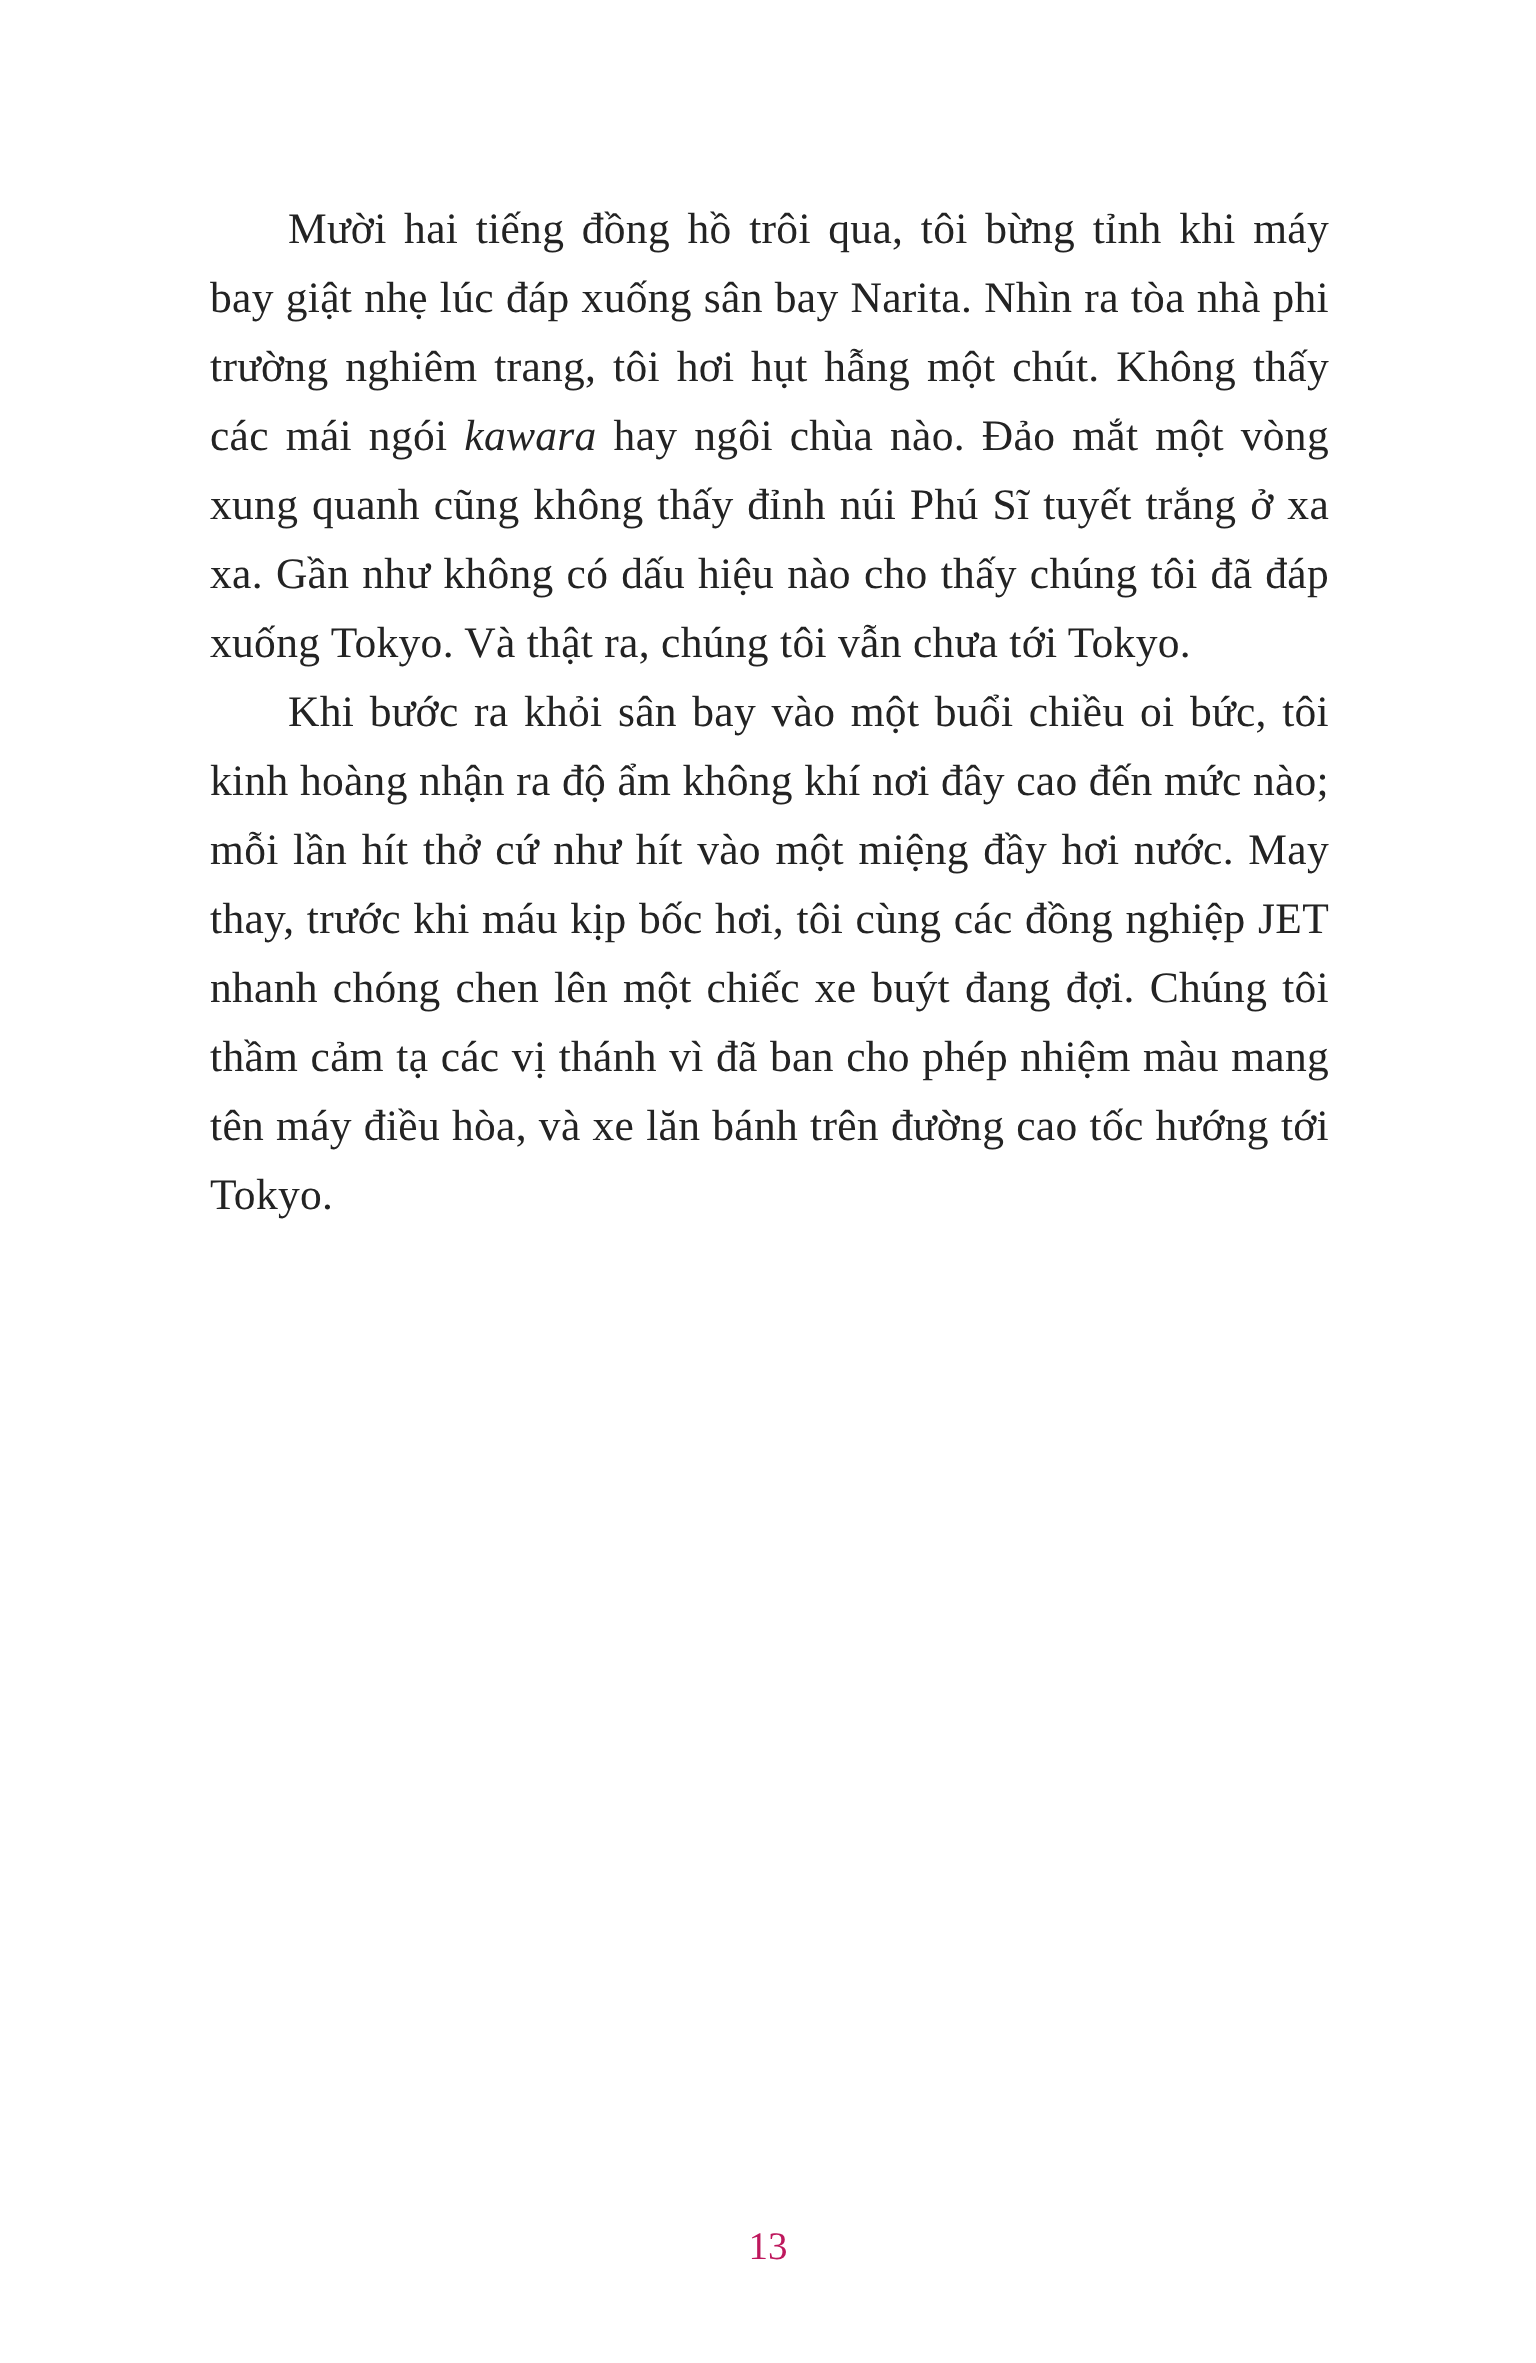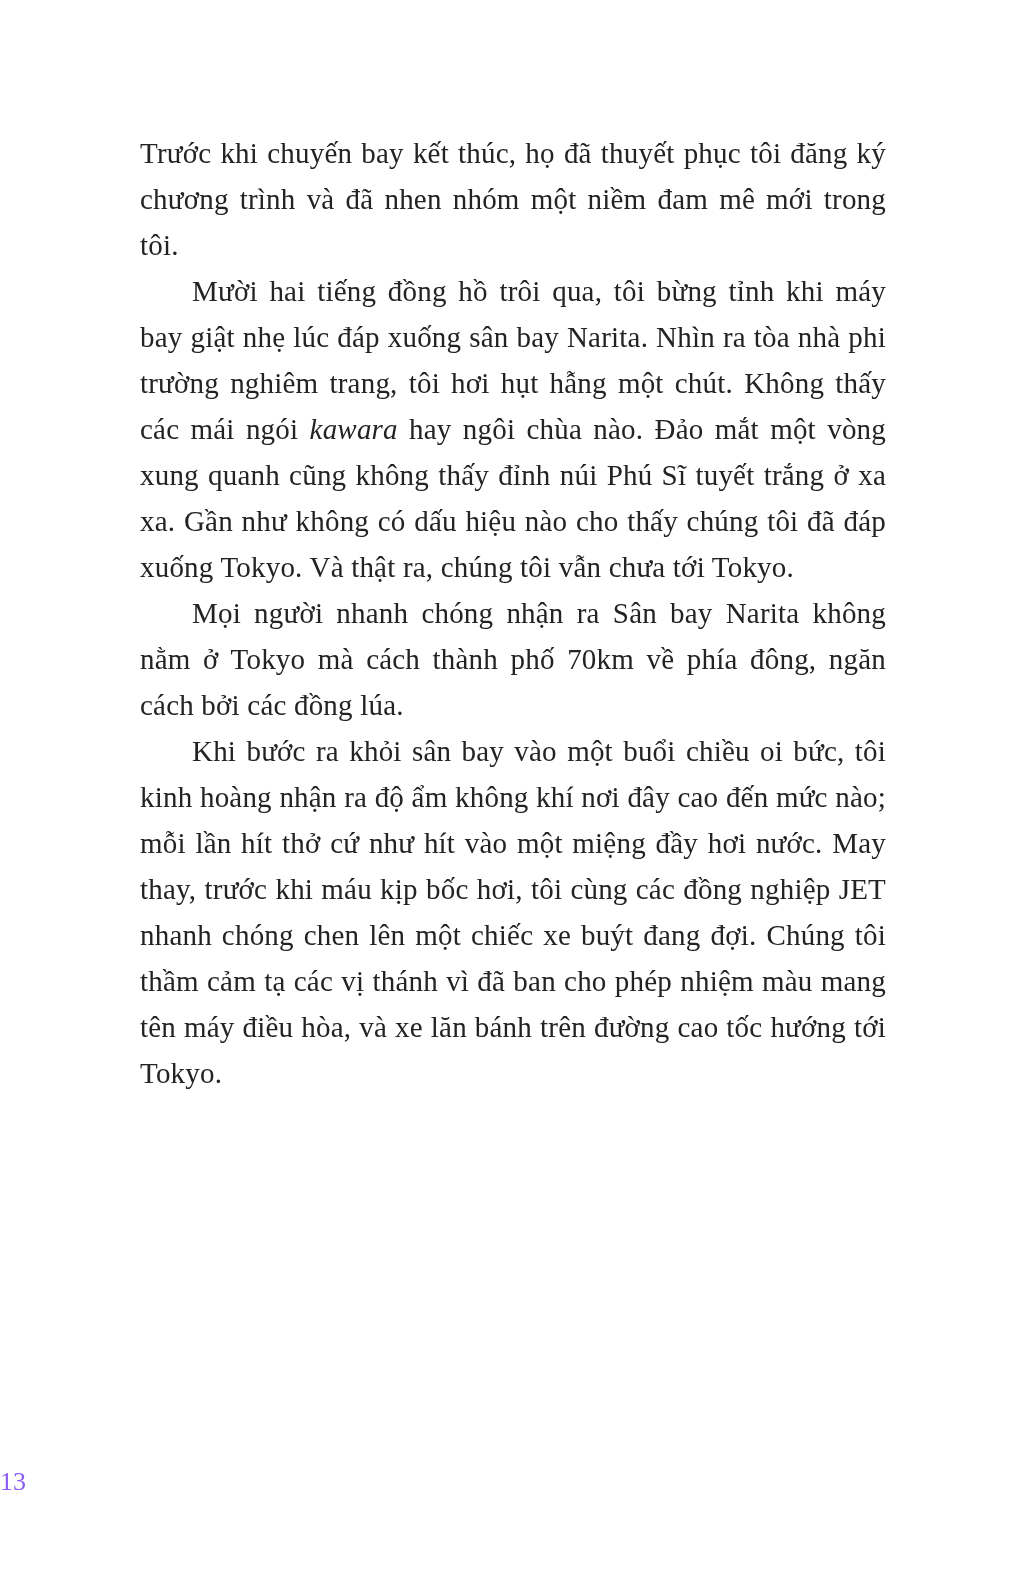--- a/index.html
+++ b/index.html
@@ -38,29 +38,28 @@
   .para.first {
     text-indent: 0;
   }
   .foreign {
     font-style: italic;
   }
   .page-number {
     position: absolute;
     left: 0;
     right: 0;
-    bottom: 78px;
+    bottom: 62px;
+    text-align: center;
     font-size: 26px;
-    color: #8b5cf6;
+    color: #be185d;
   }
 </style>
 </head>
 <body>
 
 <main class="book-page">
   <section class="text-block">
-    <p class="para first">Trước khi chuyến bay kết thúc, họ đã thuyết phục tôi đăng ký chương trình và đã nhen nhóm một niềm đam mê mới trong tôi.</p>
     <p class="para"><span>Mười hai tiếng đồng hồ trôi qua, tôi bừng tỉnh khi máy bay giật nhẹ lúc đáp xuống sân bay Narita. Nhìn ra tòa nhà phi trường nghiêm trang, tôi hơi hụt hẫng một chút. Không thấy các mái ngói </span><em class="foreign">kawara</em><span> hay ngôi chùa nào. Đảo mắt một vòng xung quanh cũng không thấy đỉnh núi Phú Sĩ tuyết trắng ở xa xa. Gần như không có dấu hiệu nào cho thấy chúng tôi đã đáp xuống Tokyo. Và thật ra, chúng tôi vẫn chưa tới Tokyo.</span></p>
-    <p class="para">Mọi người nhanh chóng nhận ra Sân bay Narita không nằm ở Tokyo mà cách thành phố 70km về phía đông, ngăn cách bởi các đồng lúa.</p>
     <p class="para">Khi bước ra khỏi sân bay vào một buổi chiều oi bức, tôi kinh hoàng nhận ra độ ẩm không khí nơi đây cao đến mức nào; mỗi lần hít thở cứ như hít vào một miệng đầy hơi nước. May thay, trước khi máu kịp bốc hơi, tôi cùng các đồng nghiệp JET nhanh chóng chen lên một chiếc xe buýt đang đợi. Chúng tôi thầm cảm tạ các vị thánh vì đã ban cho phép nhiệm màu mang tên máy điều hòa, và xe lăn bánh trên đường cao tốc hướng tới Tokyo.</p>
   </section>
   <footer class="page-number">13</footer>
 </main>
 
 </body></html>

